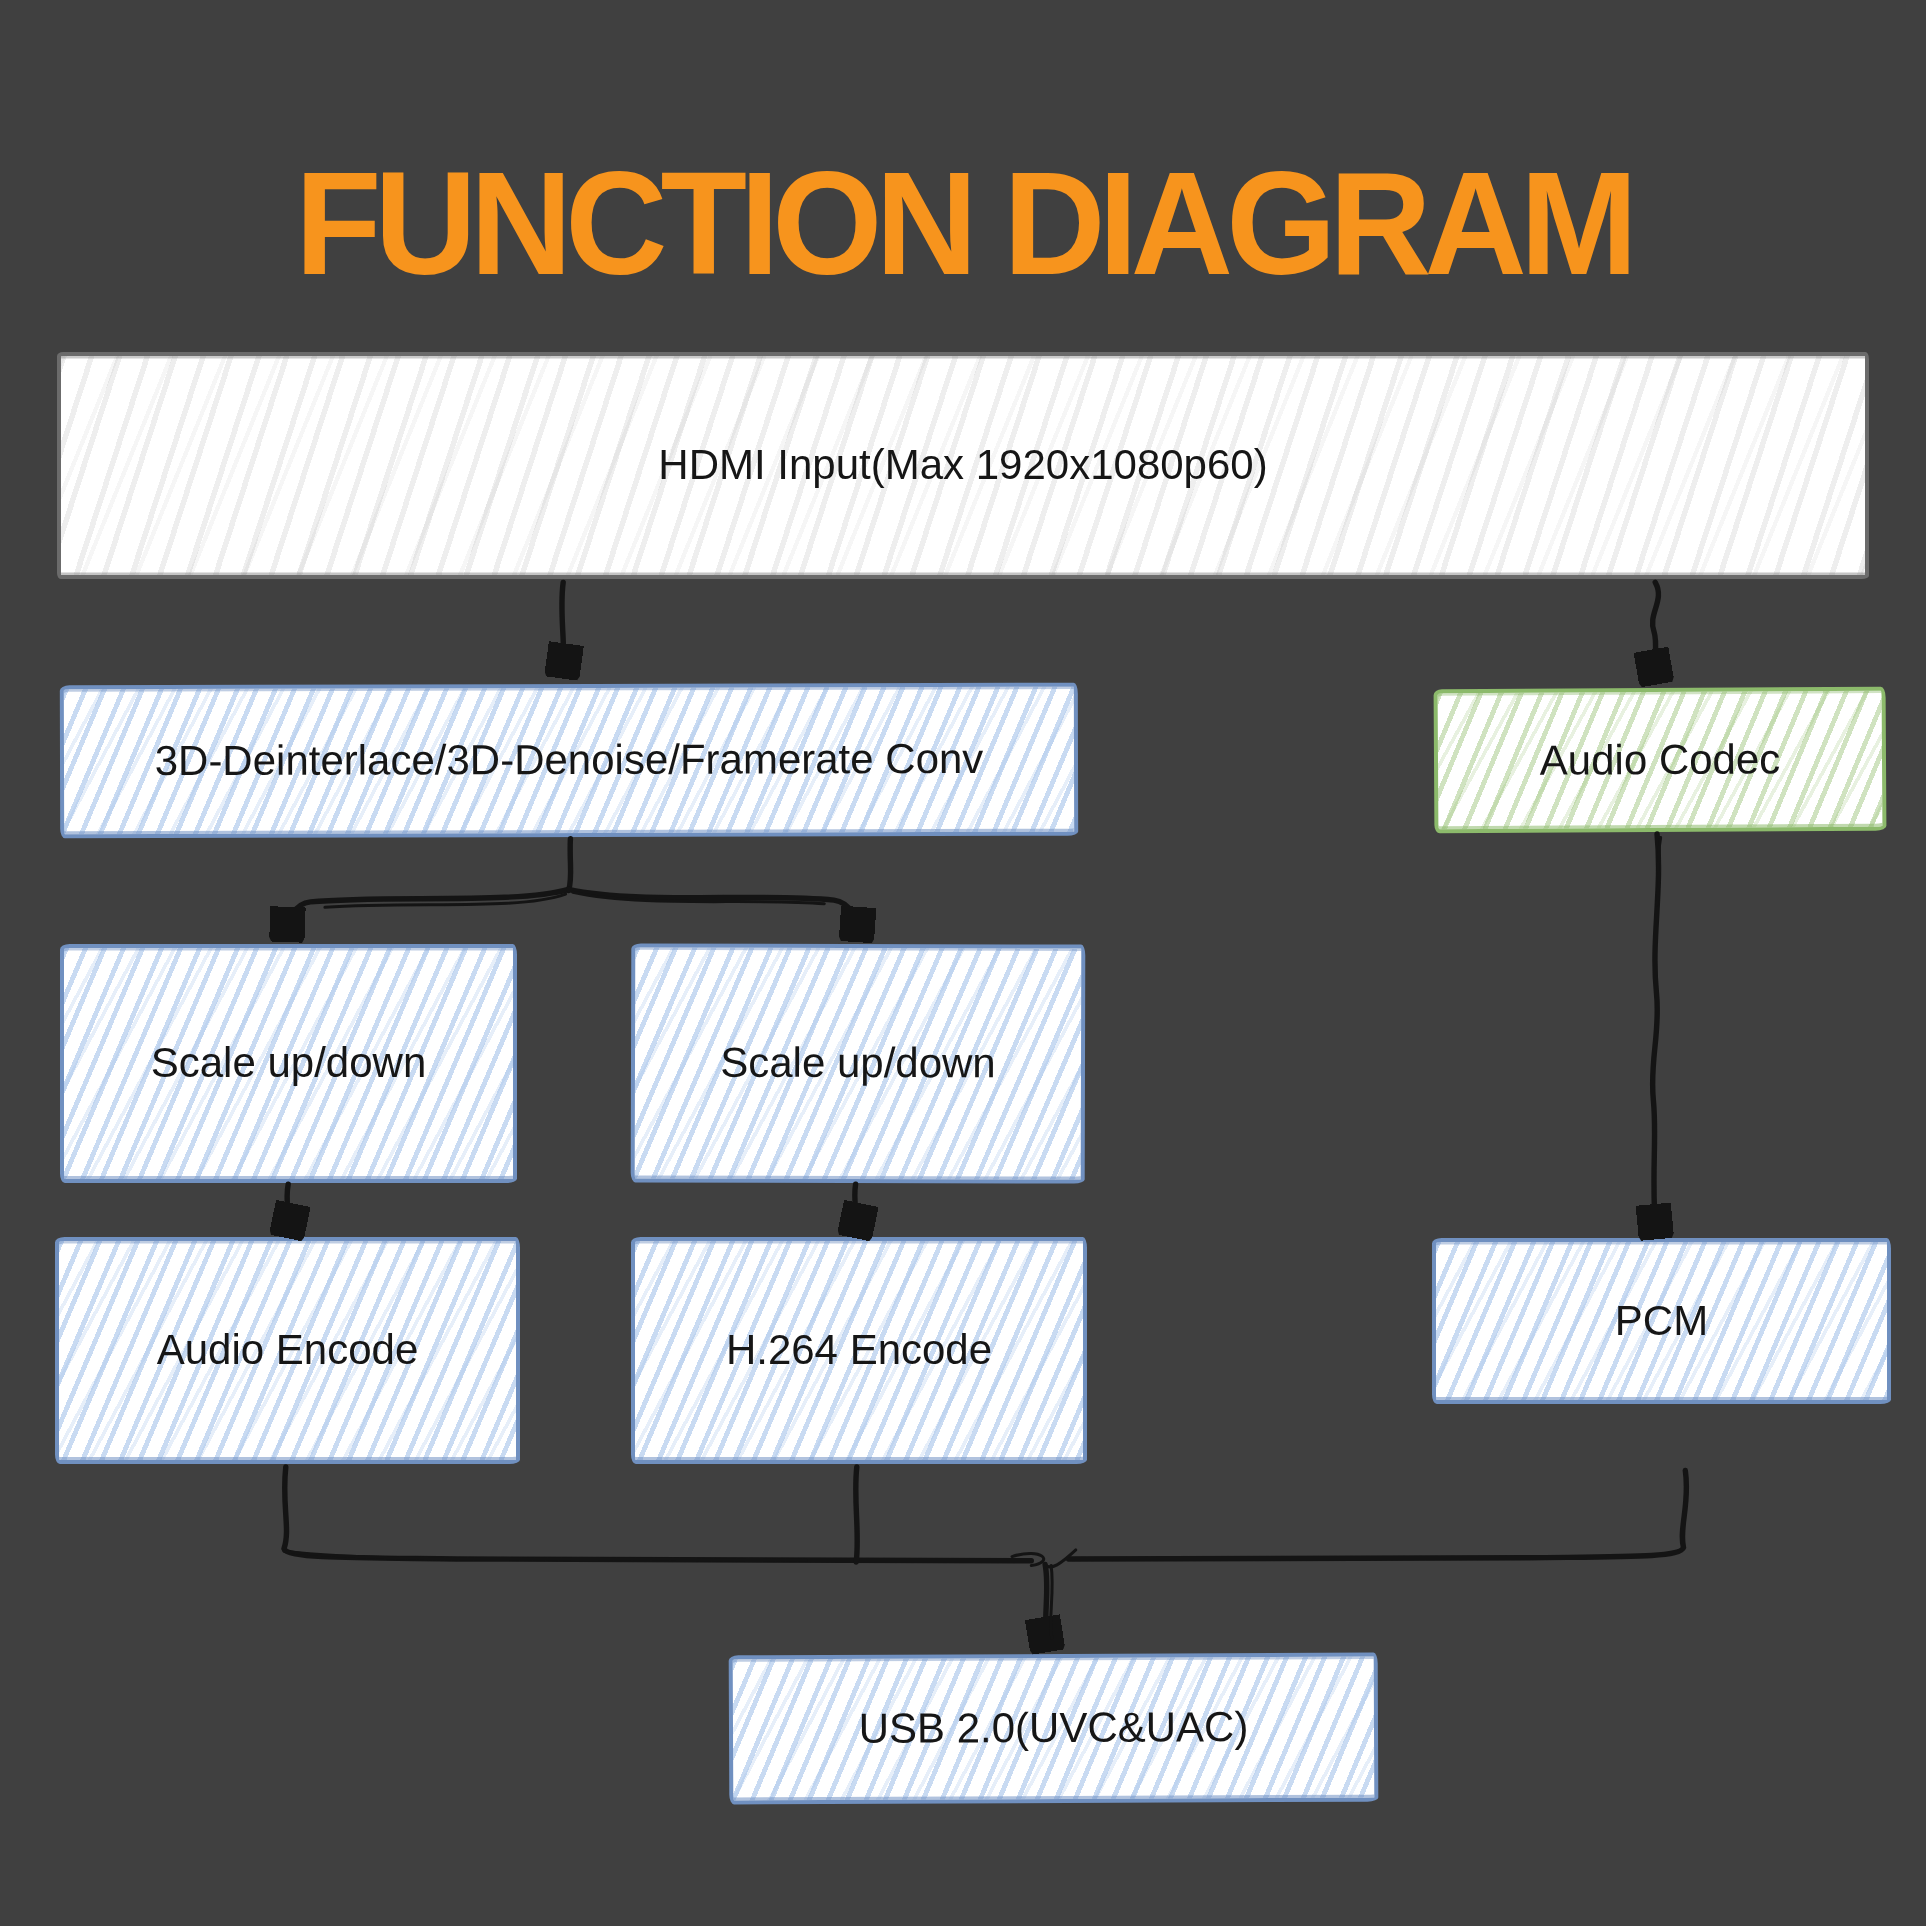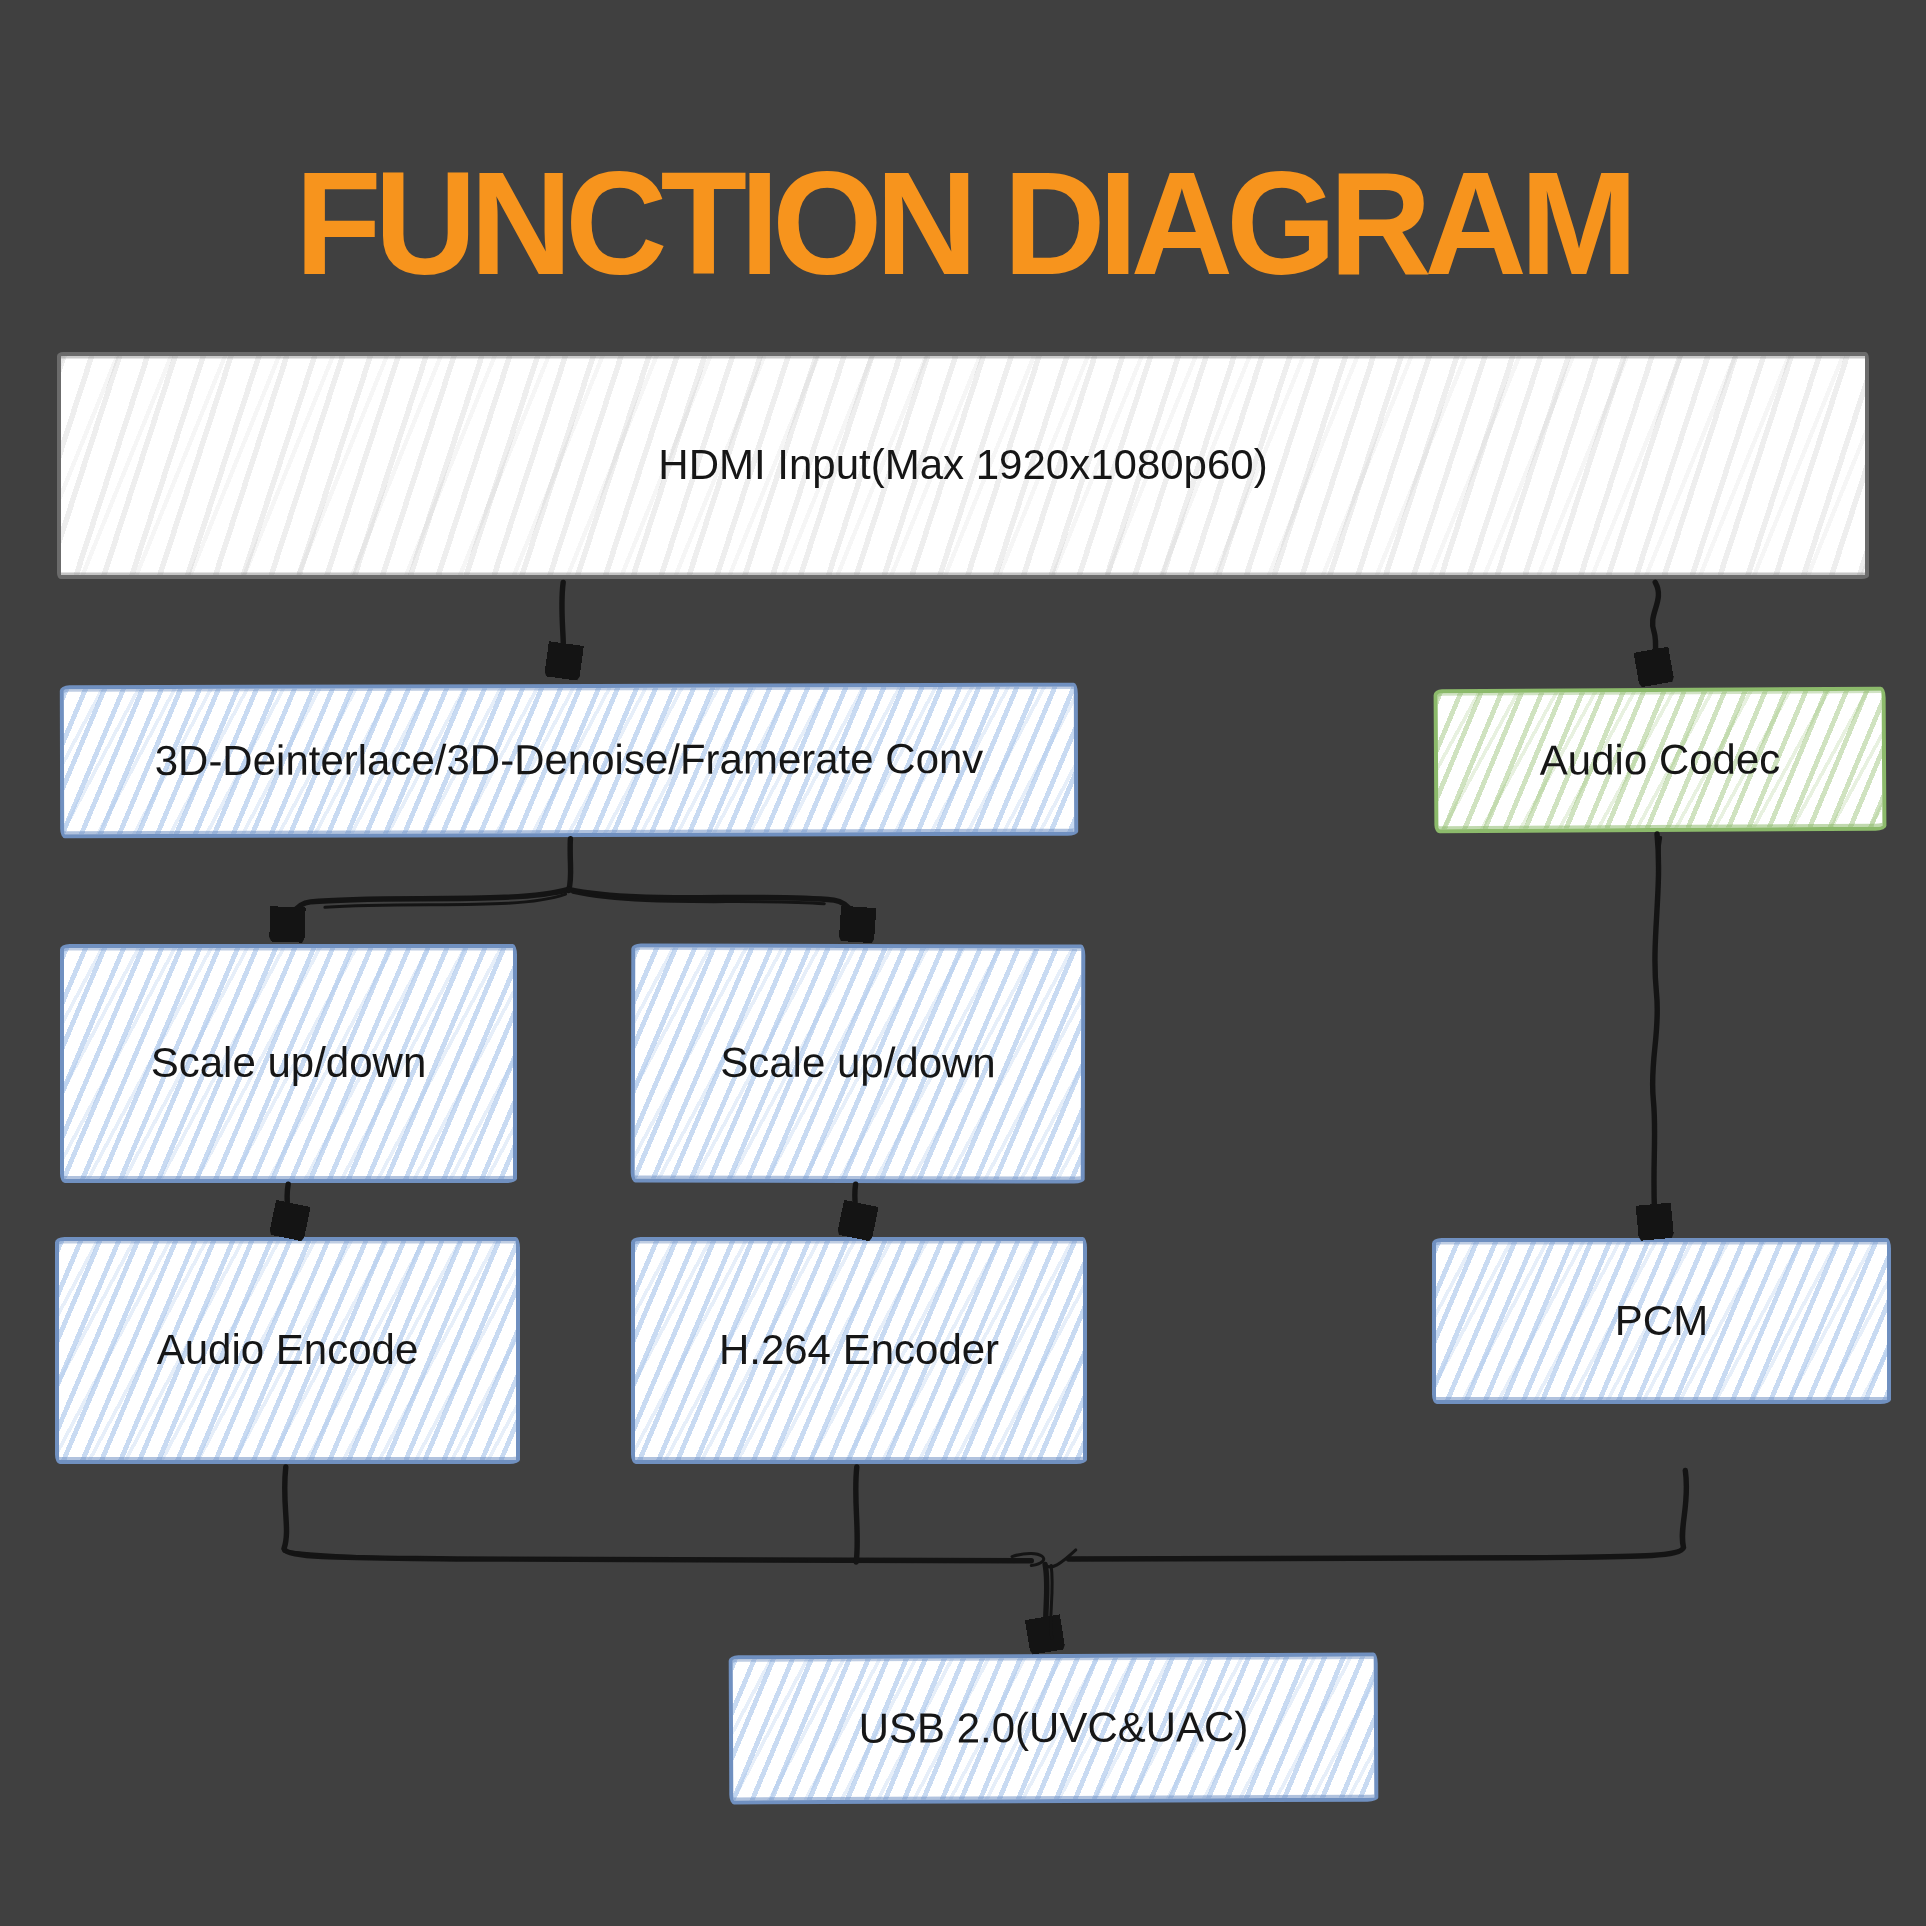--- a/index.html
+++ b/index.html
@@ -100,21 +100,21 @@
 
   <div class="node blue" id="n-scaleR">
     <span>Scale up/down</span>
   </div>
 
   <div class="node blue" id="n-mjpeg">
     <span>Audio Encode</span>
   </div>
 
   <div class="node blue" id="n-h264">
-    <span>H.264 Encoder</span>
+    <span>H.264 Encode</span>
   </div>
 
   <div class="node blue" id="n-pcm">
     <span>PCM</span>
   </div>
 
   <div class="node blue" id="n-usb">
     <span>USB 2.0(UVC&amp;UAC)</span>
   </div>
 

